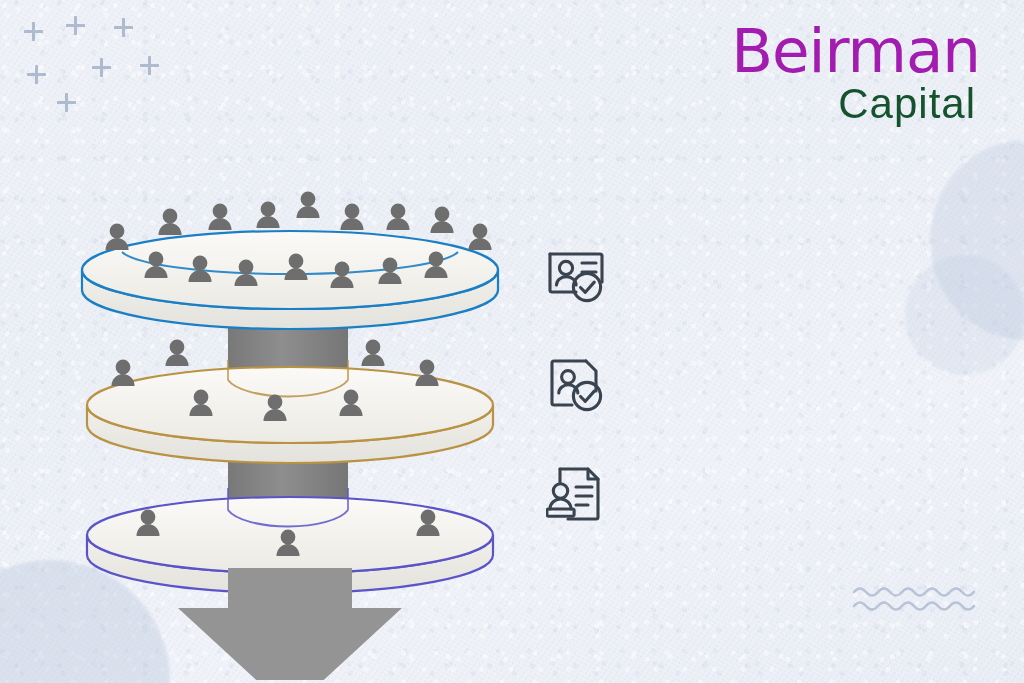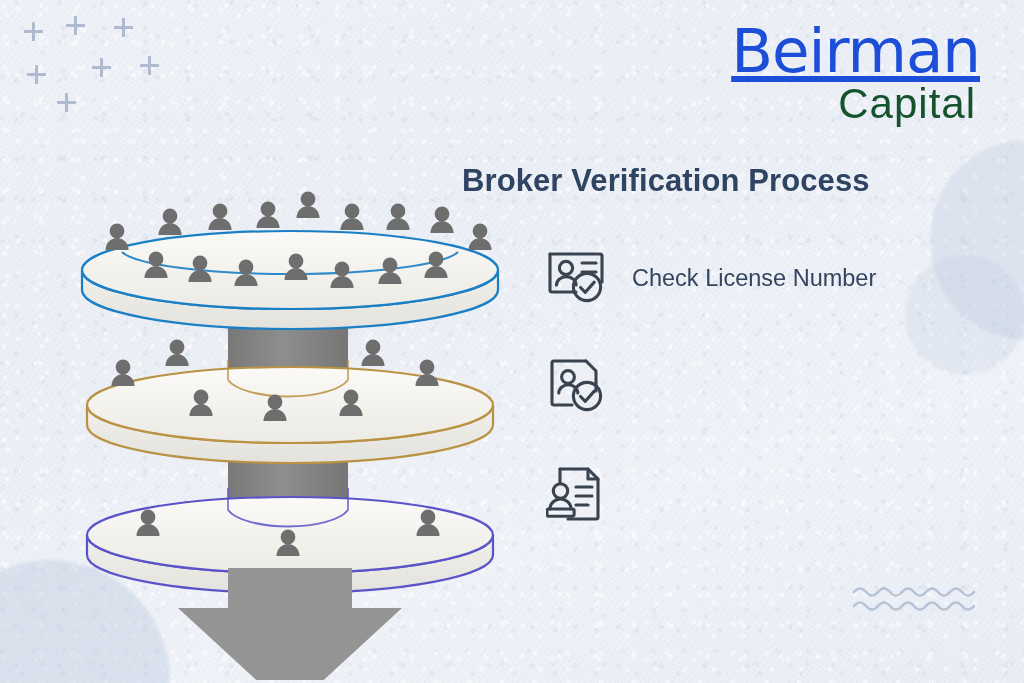--- a/index.html
+++ b/index.html
@@ -69,26 +69,25 @@
   .plus .h { left: 0; top: 8px; width: 19px; height: 3px; }
   .plus .v { left: 8px; top: 0; width: 3px; height: 19px; }
 
   
   .waves { position: absolute; opacity: .55; }
 
   
   .logo { position: absolute; right: 44px; top: 22px; text-align: right; }
   .logo-main {
     font-family: "DejaVu Sans", sans-serif;
-    color: #1d4ed8;
+    color: #a21caf;
     font-size: 61px;
     line-height: .95;
     letter-spacing: -1px;
     white-space: nowrap;
-    text-decoration: underline;
   }
   .logo-sub {
     font-family: "Liberation Sans", sans-serif;
     color: #14532d;
     font-size: 42px;
     font-weight: 300;
     line-height: 1.05;
     letter-spacing: 1px;
     margin-top: 2px;
     margin-right: 4px;
@@ -172,21 +171,20 @@
   <svg class="waves" width="140" height="40" viewBox="0 0 140 40" style="left:852px; top:582px;">
     <path d="M2 10 q6 -7 12 0 t12 0 t12 0 t12 0 t12 0 t12 0 t12 0 t12 0 t12 0 t12 0" fill="none" stroke="#8fa2bf" stroke-width="2.6" stroke-linecap="round"></path>
     <path d="M2 24 q6 -7 12 0 t12 0 t12 0 t12 0 t12 0 t12 0 t12 0 t12 0 t12 0 t12 0" fill="none" stroke="#8fa2bf" stroke-width="2.6" stroke-linecap="round"></path>
   </svg>
 
   <div class="logo">
     <div class="logo-main">Beirman</div>
     <div class="logo-sub">Capital</div>
   </div>
 
-  <div class="title">Broker Verification Process</div>
 
   <div class="funnel">
     <svg width="460" height="500" viewBox="0 0 460 500">
       <defs>
         <linearGradient id="discFace" x1="0" y1="0" x2="0" y2="1">
           <stop offset="0%" stop-color="#fbfaf7"></stop>
           <stop offset="100%" stop-color="#eceae4"></stop>
         </linearGradient>
         <linearGradient id="discSide" x1="0" y1="0" x2="0" y2="1">
           <stop offset="0%" stop-color="#f2f0ec"></stop>
@@ -282,21 +280,20 @@
             <path d="M4 7 h50 a2 2 0 0 1 2 2 v26"></path>
             <path d="M4 7 v36 a2 2 0 0 0 2 2 h24"></path>
             <circle cx="20" cy="21" r="6.6"></circle>
             <path d="M10.5 38 a9.8 8.4 0 0 1 19.6 0"></path>
             <path d="M36 16 h14 M36 25 h14"></path>
             <circle cx="41" cy="40" r="13.6" stroke-width="3.1"></circle>
             <path d="M34.5 40.5 l4.8 4.8 l9 -10.2"></path>
           </g>
         </svg>
       </div>
-      <div class="step-label">Check License Number</div>
     </div>
 
     <div class="step">
       <div class="step-icon">
         <svg width="64" height="58" viewBox="0 0 64 58">
           <g fill="none" stroke="#3a4450" stroke-width="3.1" stroke-linejoin="round" stroke-linecap="round">
             <path d="M40 4 h-32 a2 2 0 0 0 -2 2 v40 a2 2 0 0 0 2 2 h18"></path>
             <path d="M40 4 l10 10 v20"></path>
             <circle cx="22" cy="20" r="6.4"></circle>
             <path d="M12.8 36 a9.5 8.2 0 0 1 19 0"></path>

